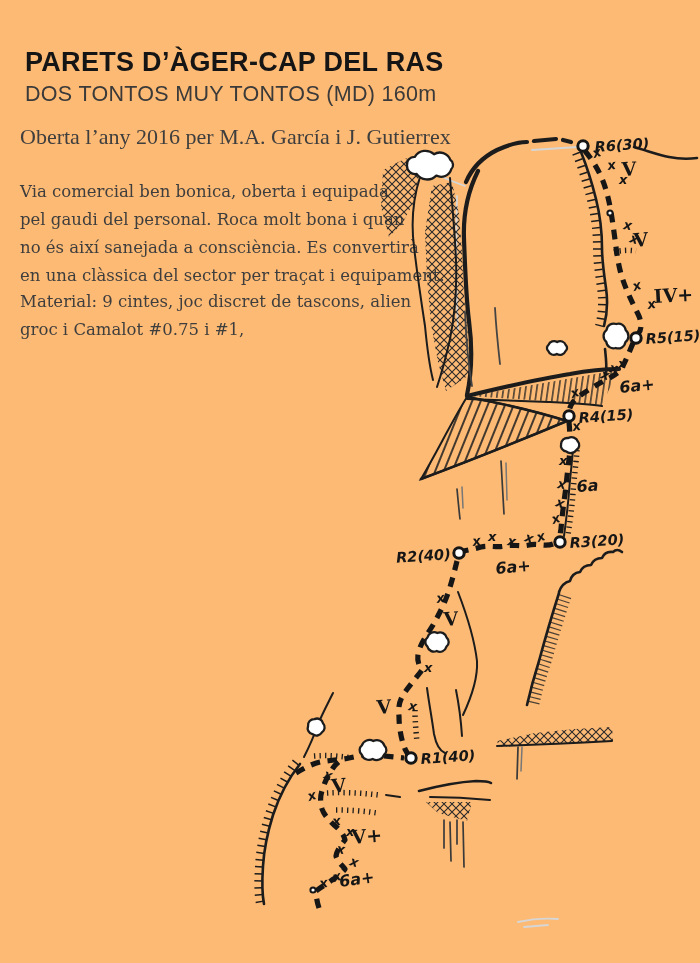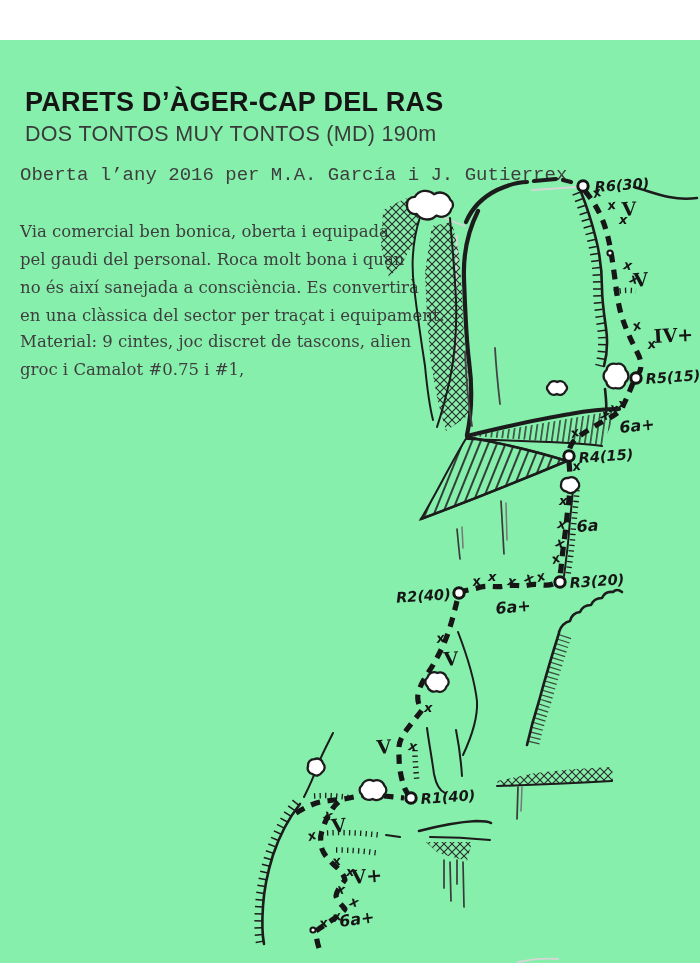--- a/index.html
+++ b/index.html
@@ -1,24 +1,24 @@
 <!DOCTYPE html>
 <html><head>
 <meta charset="utf-8">
 <style>
   html,body{margin:0;padding:0;background:#ffffff;}
   body{width:700px;height:963px;position:relative;overflow:hidden;
        font-family:"Liberation Sans",sans-serif;}
-  .page{position:absolute;inset:0;background:#86efac;margin-top:40px;}
+  .page{position:absolute;inset:0;background:#fdba74;}
   h1{position:absolute;left:25px;top:47px;margin:0;font-size:27px;font-weight:700;
      color:#151515;letter-spacing:.3px;font-family:"Liberation Sans",sans-serif;}
   h2{position:absolute;left:25px;top:82px;margin:0;font-size:21.5px;font-weight:400;
      color:#3a3a3a;letter-spacing:.3px;font-family:"Liberation Sans",sans-serif;}
-  .opened{position:absolute;left:20px;top:124px;font-family:Liberation Mono, monospace;
-     font-size:19px;color:#3e3e3e;}
+  .opened{position:absolute;left:20px;top:124px;font-family:Liberation Serif, serif;
+     font-size:22px;color:#3e3e3e;}
   .para{position:absolute;left:20px;top:178px;width:440px;font-family:"DejaVu Serif",serif;
      font-size:16.5px;line-height:28px;color:#3e3e3e;white-space:pre-line;}
   .material{top:288px;}
   #topo{position:absolute;left:0;top:0;}
   
   .rock{fill:none;stroke:#1c1c1c;stroke-width:2.6;stroke-linecap:round;stroke-linejoin:round;}
   .thick{stroke-width:4.2;}
   .thin{stroke-width:2;}
   .route{fill:none;stroke:#161616;stroke-width:5.2;stroke-dasharray:9.5 7.5;
          stroke-linecap:butt;stroke-linejoin:round;}
@@ -38,21 +38,21 @@
   .grade.roman{font-family:"DejaVu Serif",serif;font-weight:bold;font-size:19px;}
   .grade.hand{font-family:"DejaVu Sans",sans-serif;font-weight:bold;font-style:italic;font-size:16px;}
   .bolt{font-family:"DejaVu Sans",sans-serif;font-weight:bold;font-style:italic;
         font-size:13px;fill:#161616;}
 </style>
 </head>
 <body>
 
 <div class="page">
   <h1>PARETS D’ÀGER-CAP DEL RAS</h1>
-  <h2>DOS TONTOS MUY TONTOS (MD) 190m</h2>
+  <h2>DOS TONTOS MUY TONTOS (MD) 160m</h2>
   <div class="opened">Oberta l’any 2016 per M.A. García i J. Gutierrex</div>
   <div class="para">Via comercial ben bonica, oberta i equipada
 pel gaudi del personal. Roca molt bona i quan
 no és així sanejada a consciència. Es convertirà
 en una clàssica del sector per traçat i equipament.</div>
   <div class="para material">Material: 9 cintes, joc discret de tascons, alien
 groc i Camalot #0.75 i #1,</div>
 
   <svg id="topo" width="700" height="963" viewBox="0 0 700 963">
     <defs>

